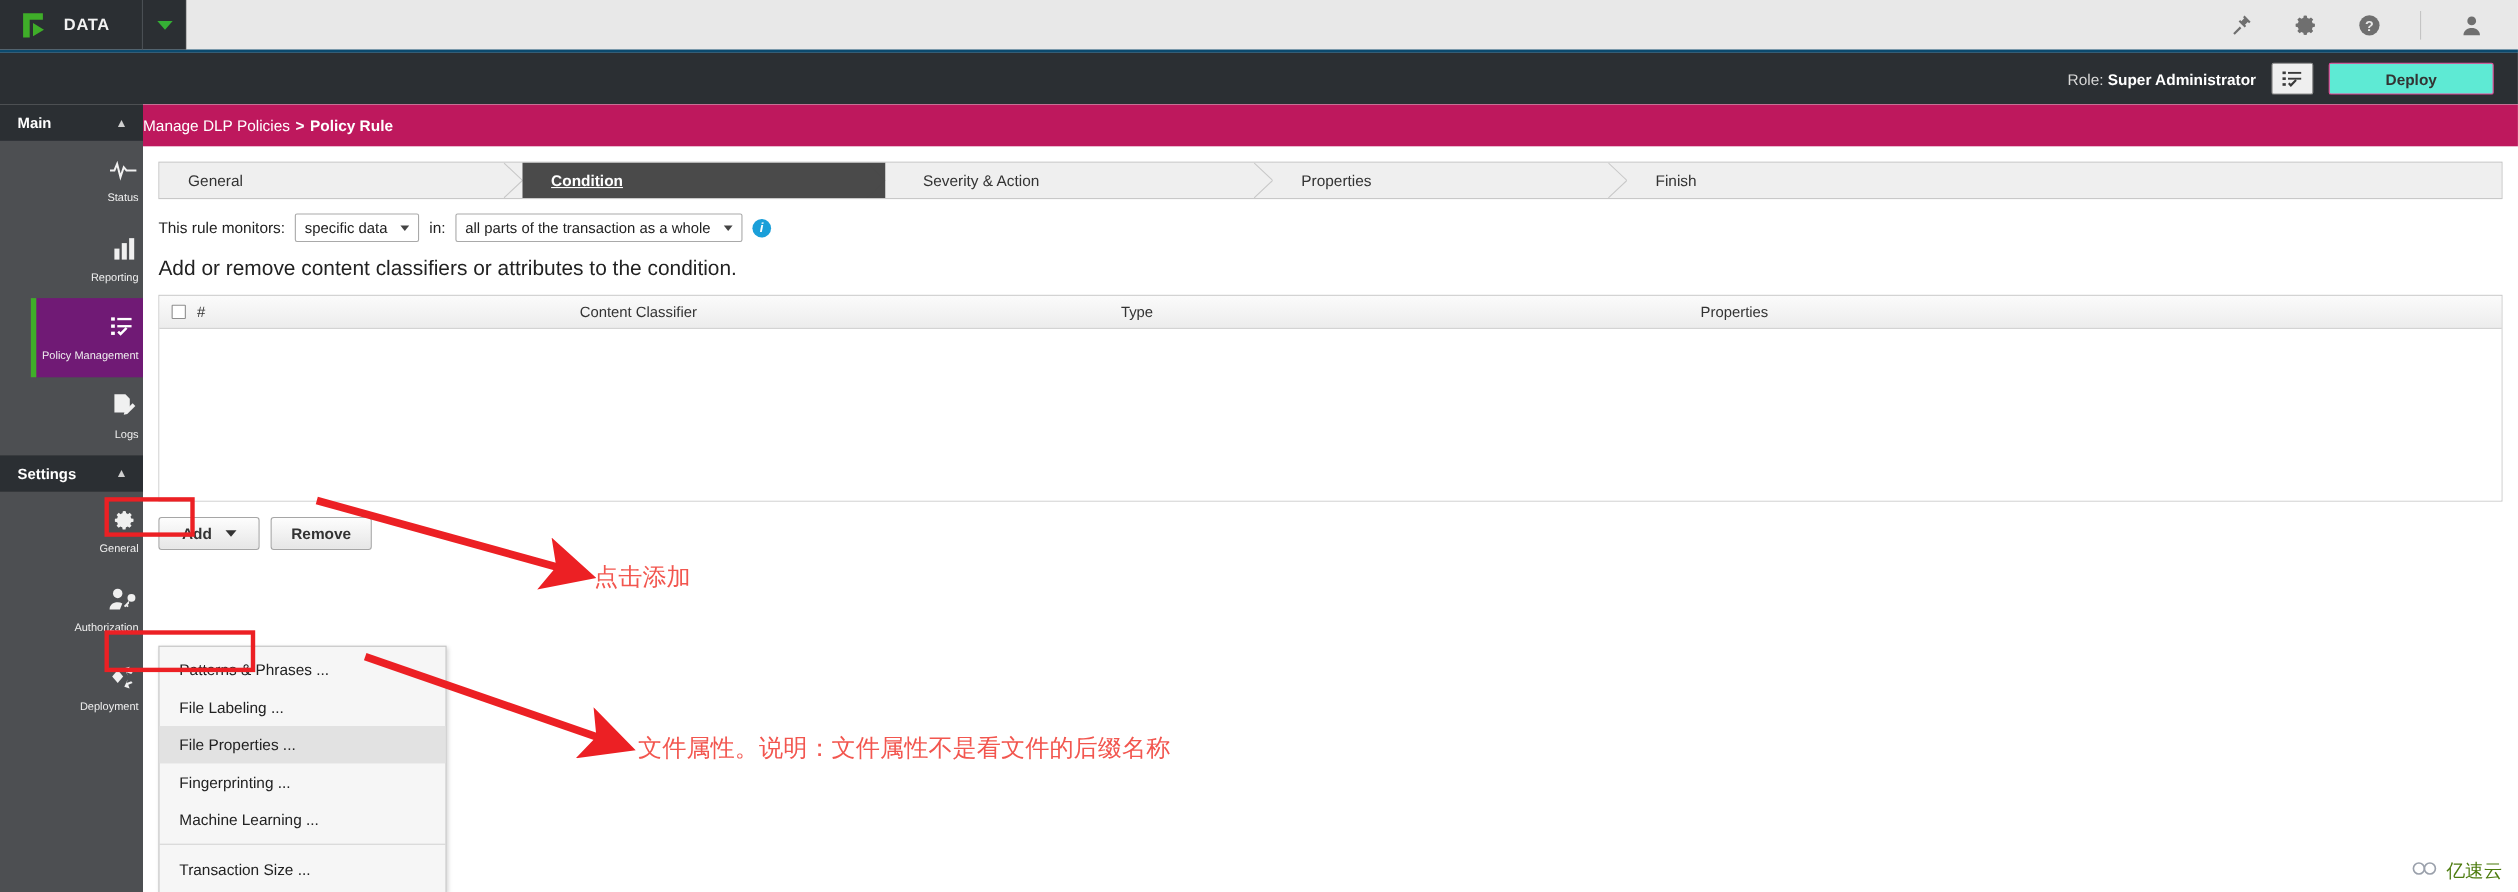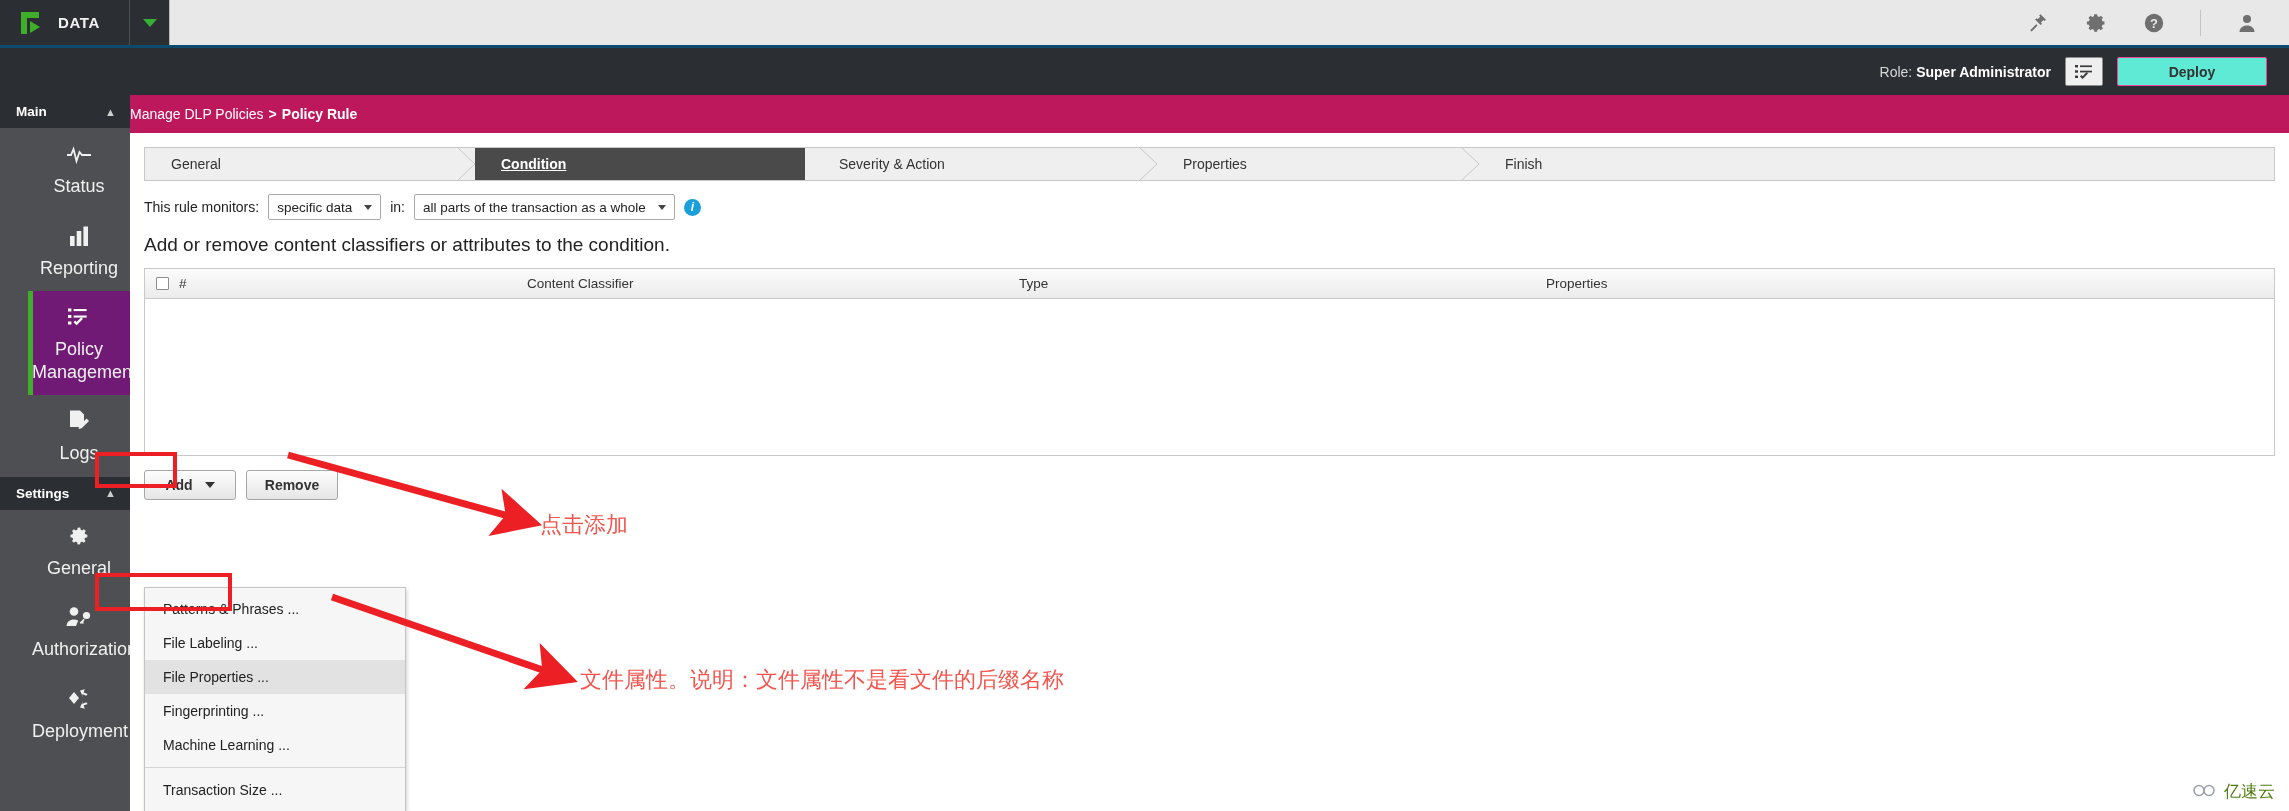--- a/index.html
+++ b/index.html
@@ -66,22 +66,22 @@
     position: absolute; left: 0; top: 95px; width: 130px; height: 716px;
     background: #4d4f52;
   }
   .side-group {
     height: 33px; background: #2b2f33; color: #fff;
     display: flex; align-items: center; justify-content: space-between;
     padding: 0 14px 0 16px; font-size: 13.5px; font-weight: bold; cursor: pointer;
   }
   .chev { font-size: 11px; color: #cfcfcf; }
   .side-item {
-    position: relative; padding: 14px 4px 12px; text-align: center;
-    color: #f0f0f0; font-size: 18px; line-height: 1.25; cursor: pointer; margin-left: 28px;
+    position: relative; padding: 14px 4px 12px; text-align: right;
+    color: #f0f0f0; font-size: 10px; line-height: 1.25; cursor: pointer; margin-left: 28px;
   }
   .side-item .ico { display: block; margin: 0 auto 7px; height: 26px; }
   .side-item.active { background: #701a75; }
   .side-item.active::before {
     content: ""; position: absolute; left: 0; top: 0; bottom: 0;
     width: 5px; background: #3fae29;
   }
 
   
   .content {

